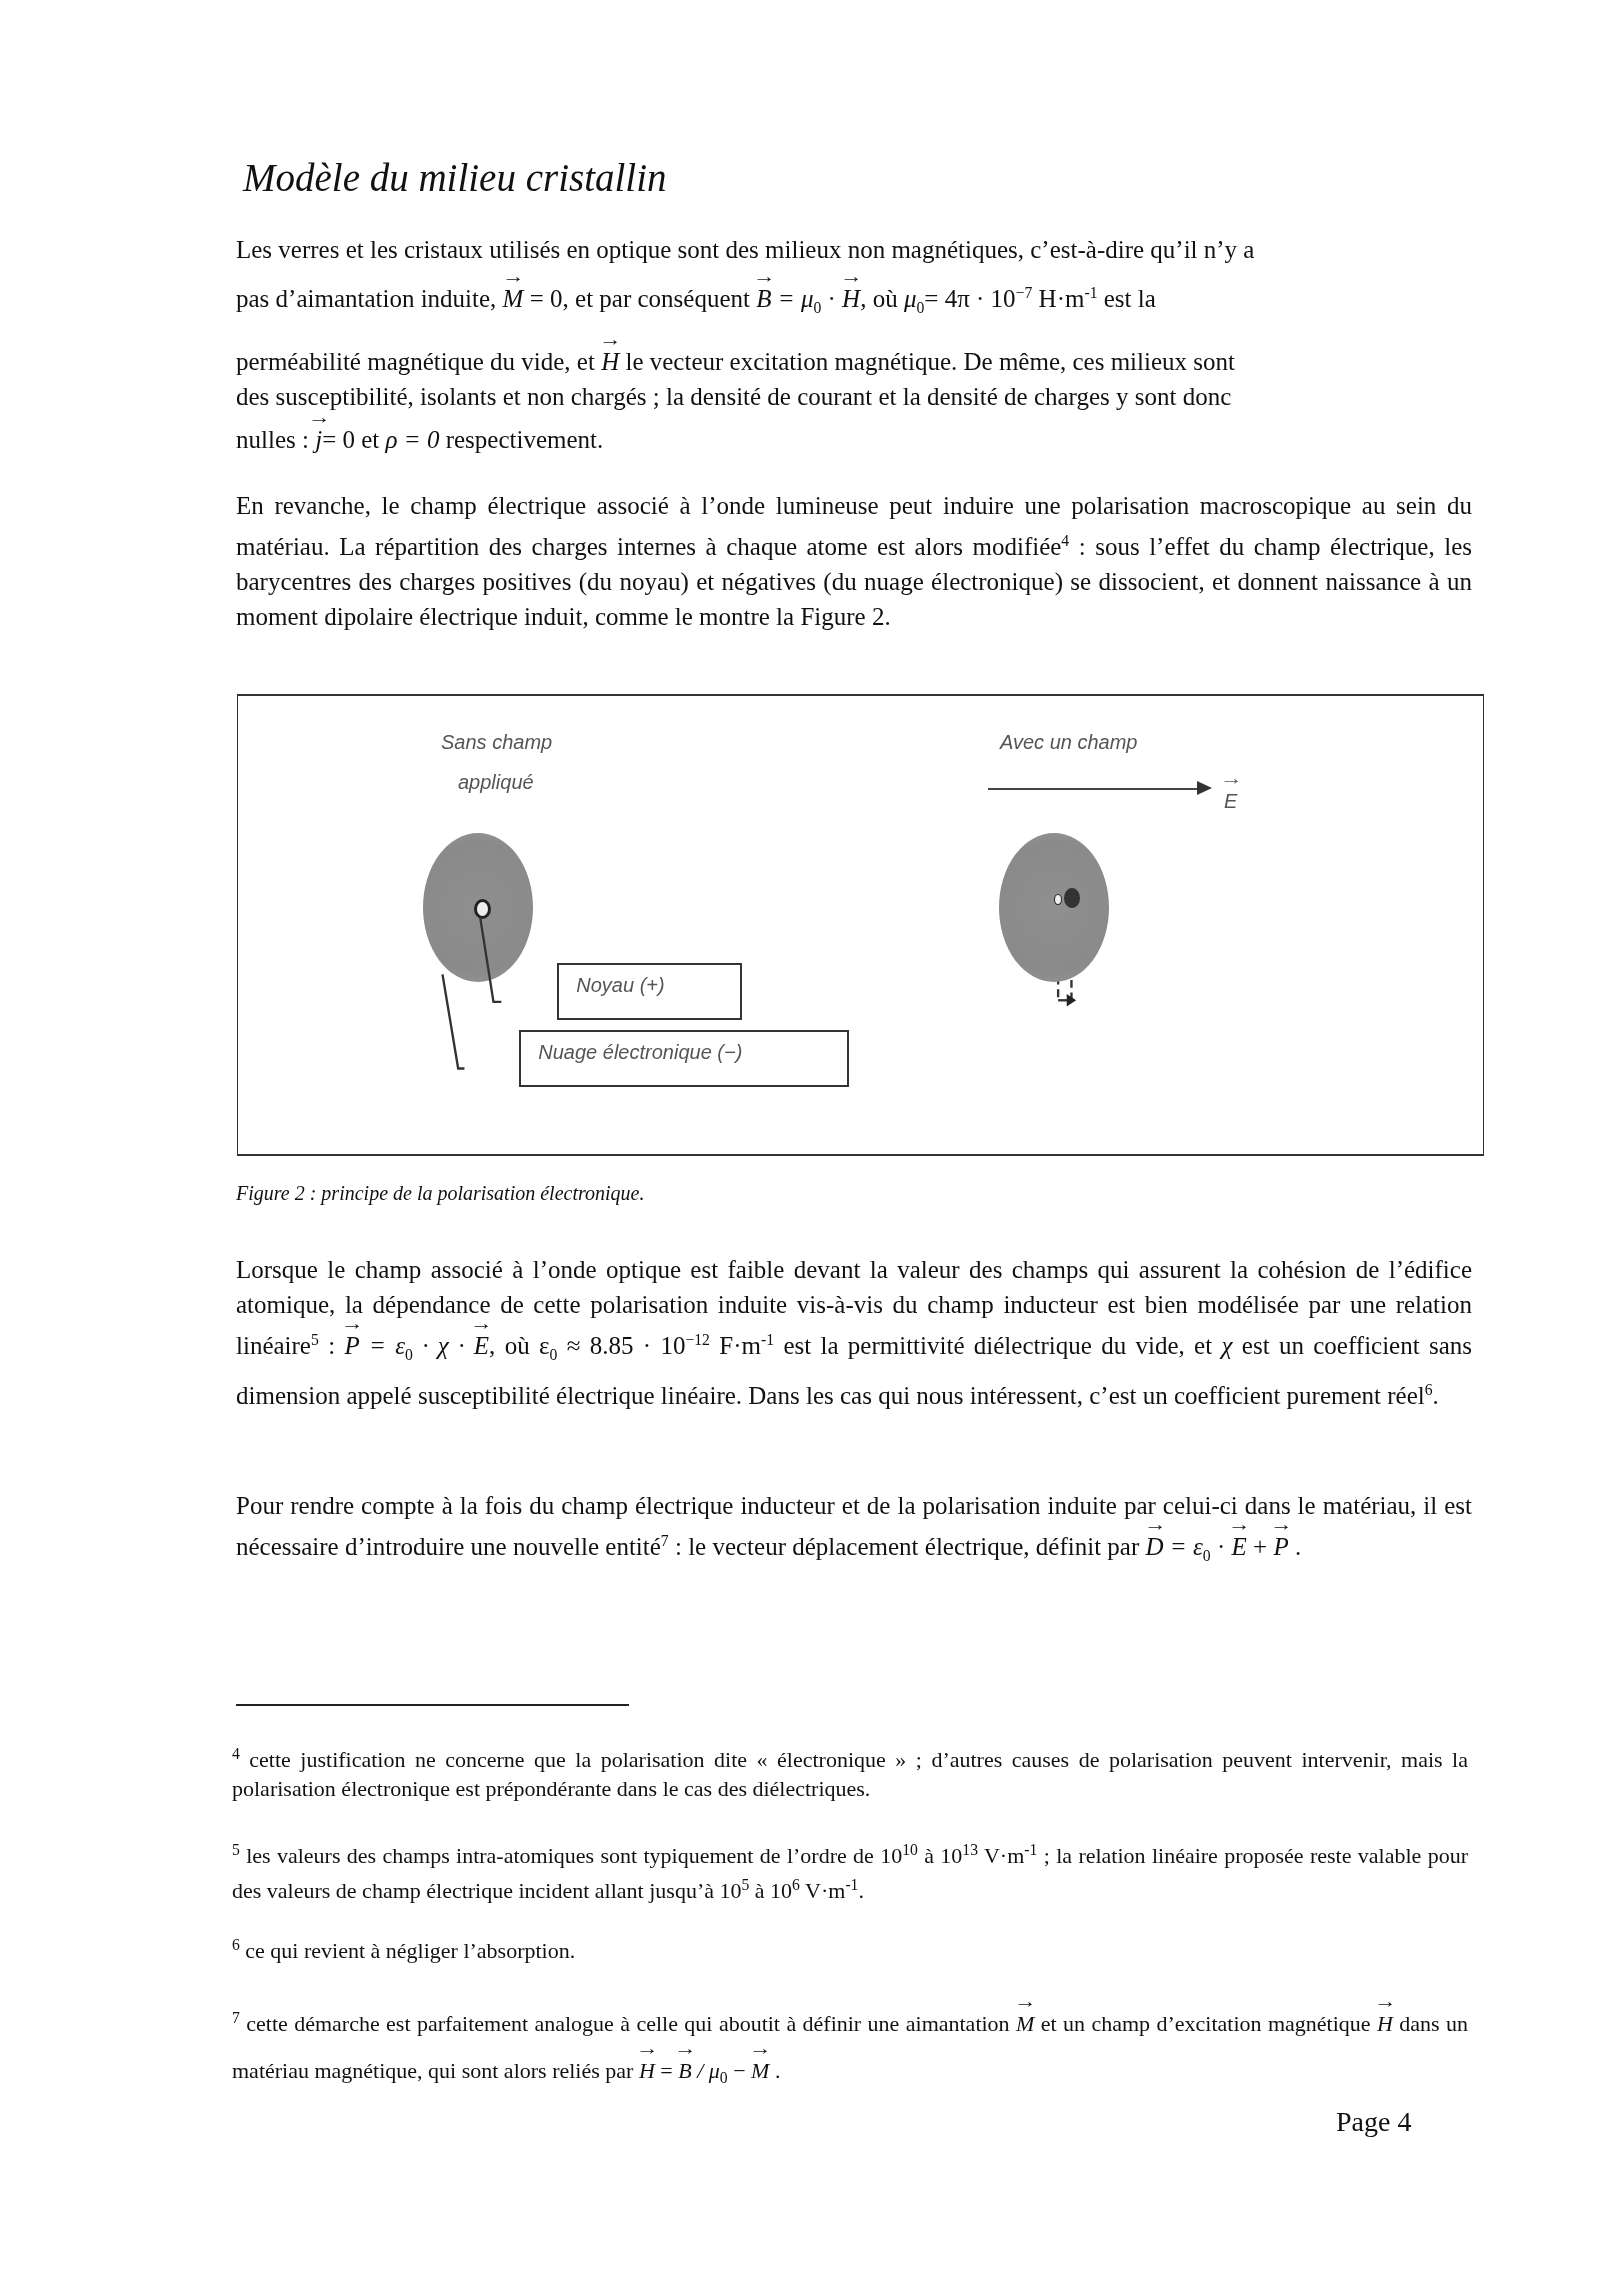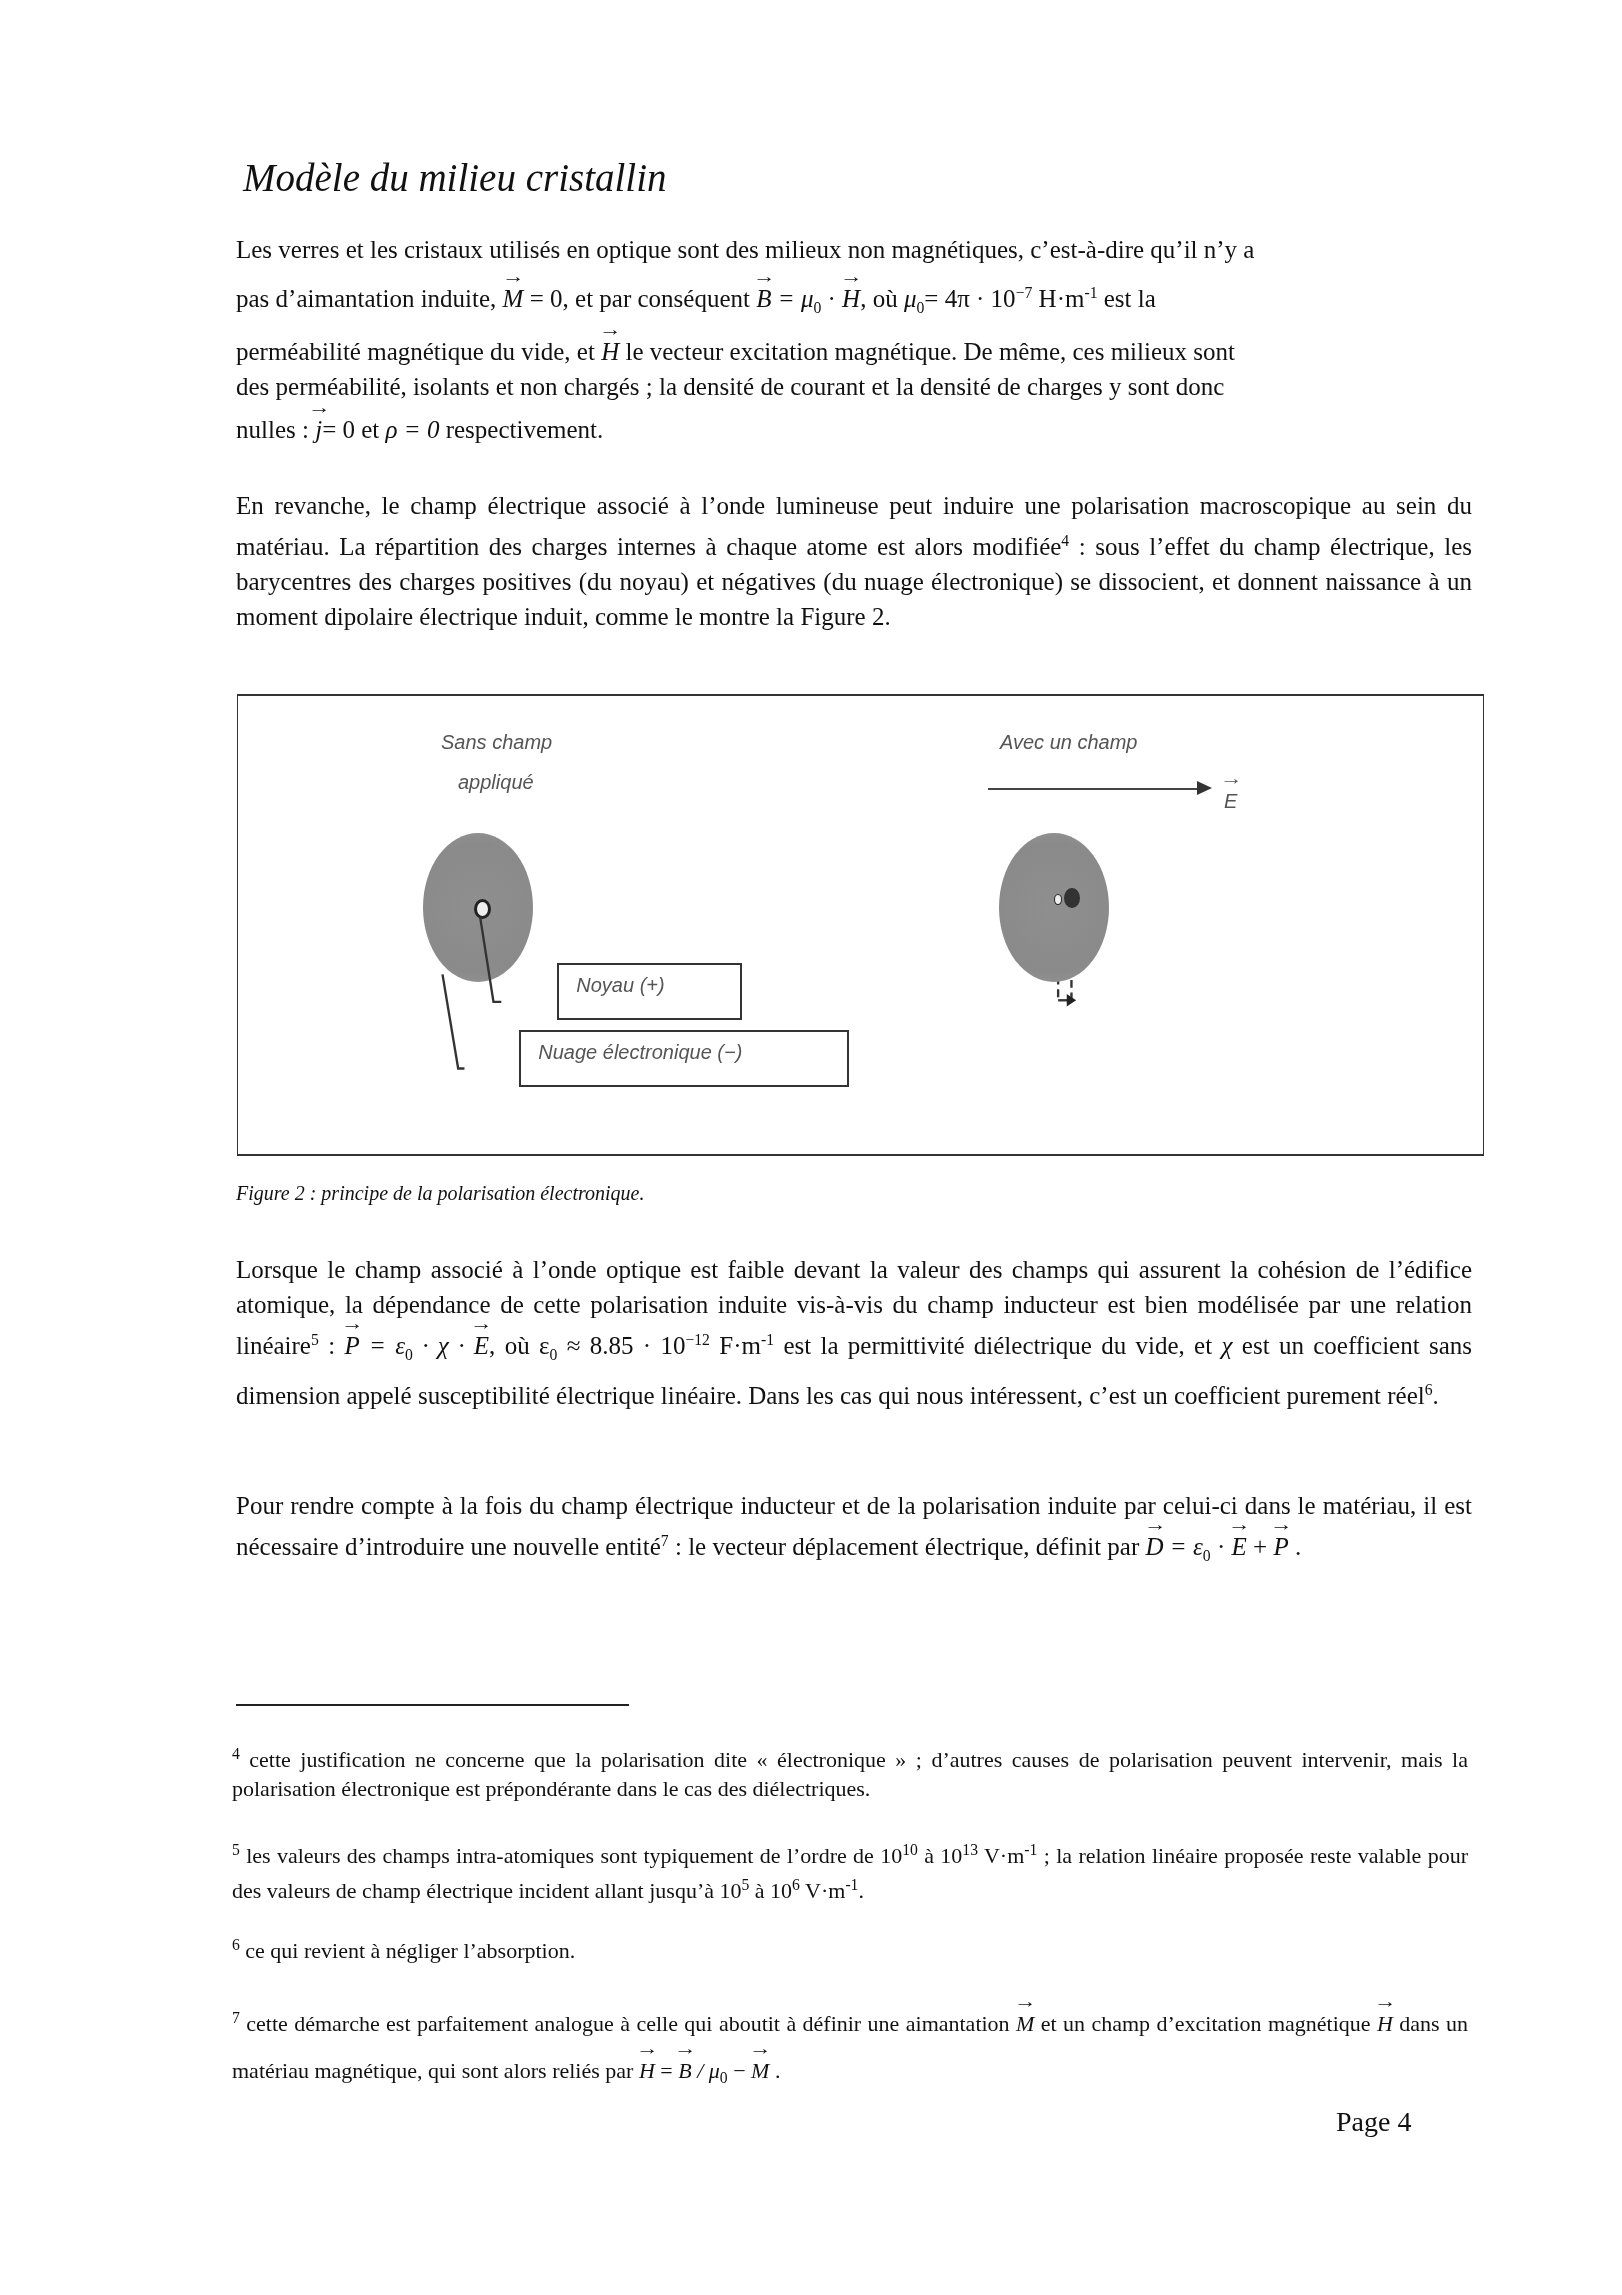--- a/index.html
+++ b/index.html
@@ -32,26 +32,26 @@
   <p>Les verres et les cristaux utilisés en optique sont des milieux non magnétiques, c’est-à-dire qu’il n’y a</p>
   <p style="margin-top:7.9px;">
     <span>pas d’aimantation induite,</span>
     <span class="vec">M</span>
     <span>= 0</span><span>, et par conséquent</span>
     <span class="vec">B</span>
     <i>= μ</i><sub>0</sub> ·
     <span class="vec">H</span><span>, où</span>
     <i>μ</i><sub>0</sub><span>= 4π · 10</span><sup>−7</sup><span> H·m</span><sup>-1</sup><span> est la</span>
   </p>
-  <p style="margin-top:9px;">
+  <p style="margin-top:19px;">
     <span>perméabilité magnétique du vide, et</span>
     <span class="vec">H</span>
     <span>le vecteur excitation magnétique. De même, ces milieux sont</span>
   </p>
-  <p>des perméabilité, isolants et non chargés ; la densité de courant et la densité de charges y sont donc</p>
+  <p>des susceptibilité, isolants et non chargés ; la densité de courant et la densité de charges y sont donc</p>
   <p style="margin-top:7.9px;">
     <span>nulles :</span>
     <span class="vec">j</span><span>= 0</span><span> et </span><i>ρ = 0</i><span> respectivement.</span>
   </p>
 </div>
 
 <div class="abs para" style="top:488px;">
   <p><span>En revanche, le champ électrique associé à l’onde lumineuse peut induire une polarisation macroscopique au sein du matériau. La répartition des charges internes à chaque atome est alors modifiée</span><sup>4</sup><span> : sous l’effet du champ électrique, les barycentres des charges positives (du noyau) et négatives (du nuage électronique) se dissocient, et donnent naissance à un moment dipolaire électrique induit, comme le montre la Figure 2.</span></p>
 </div>
 

